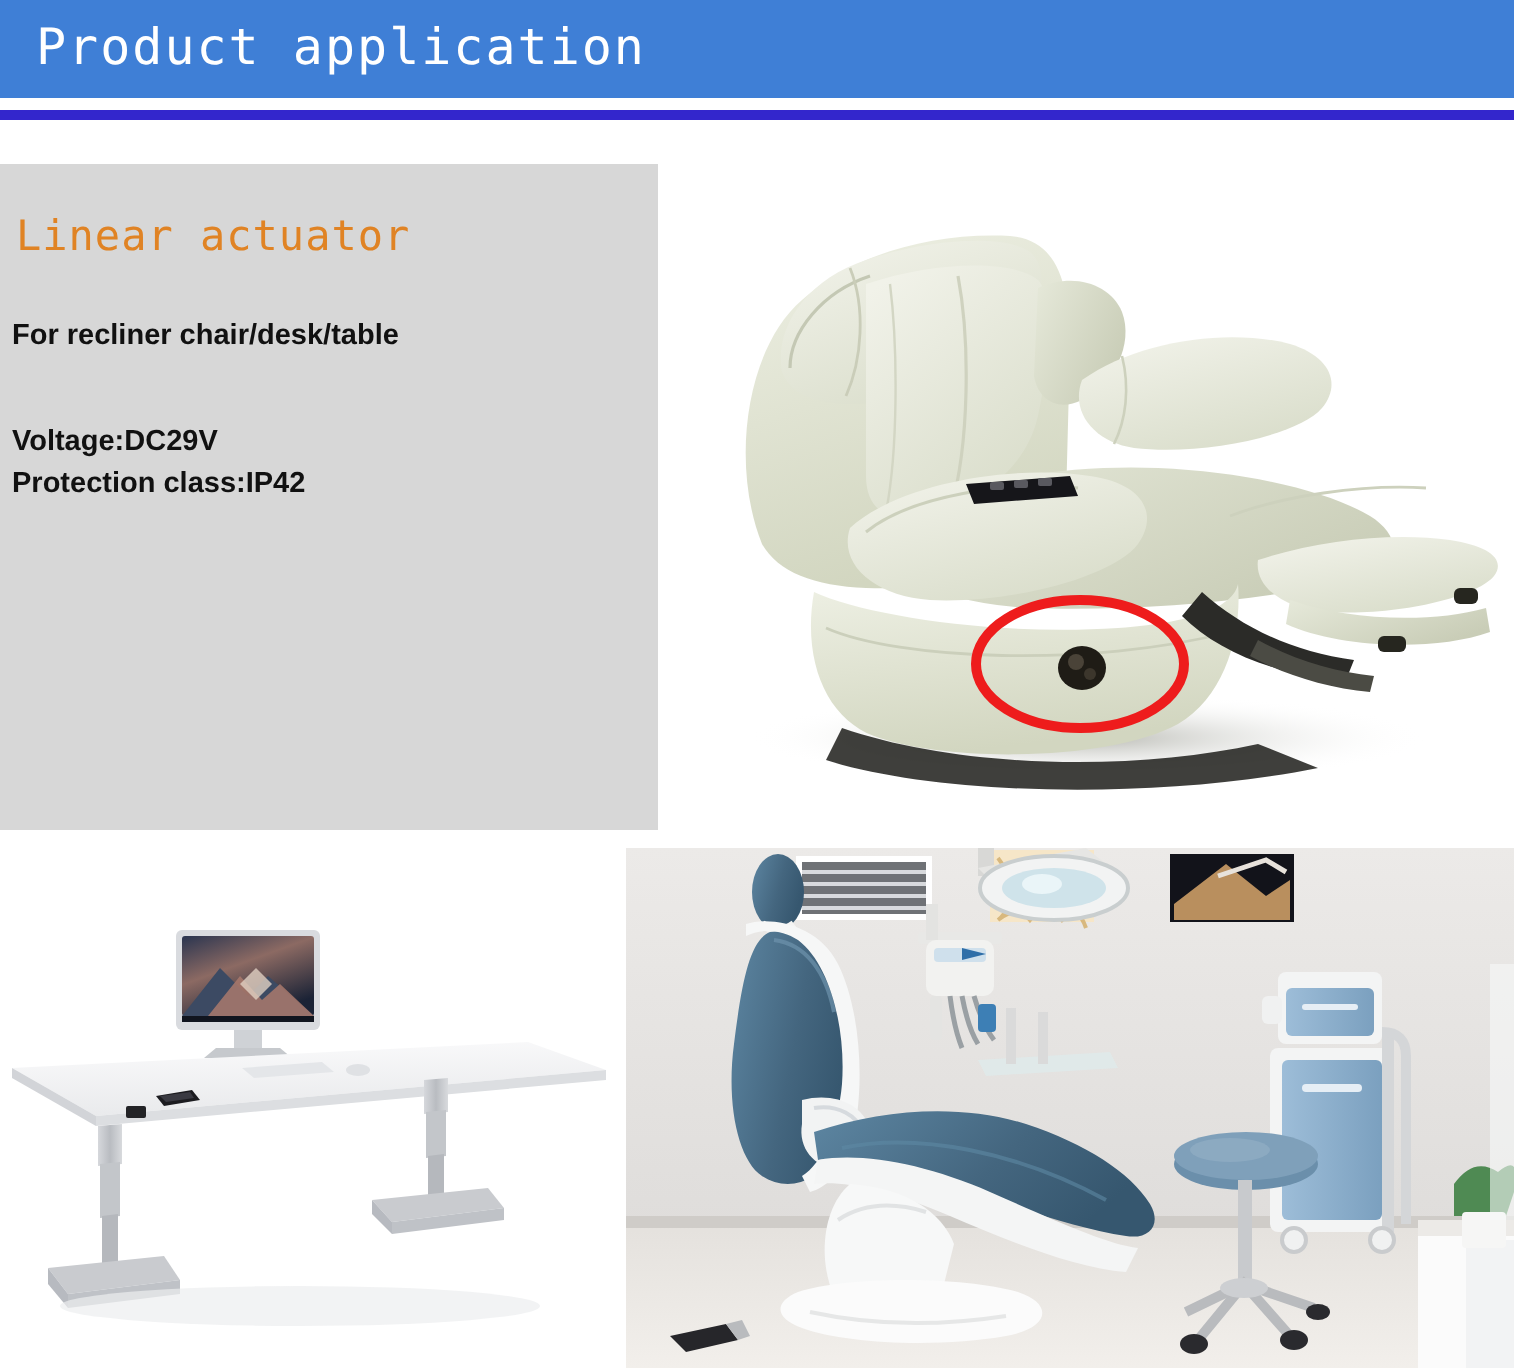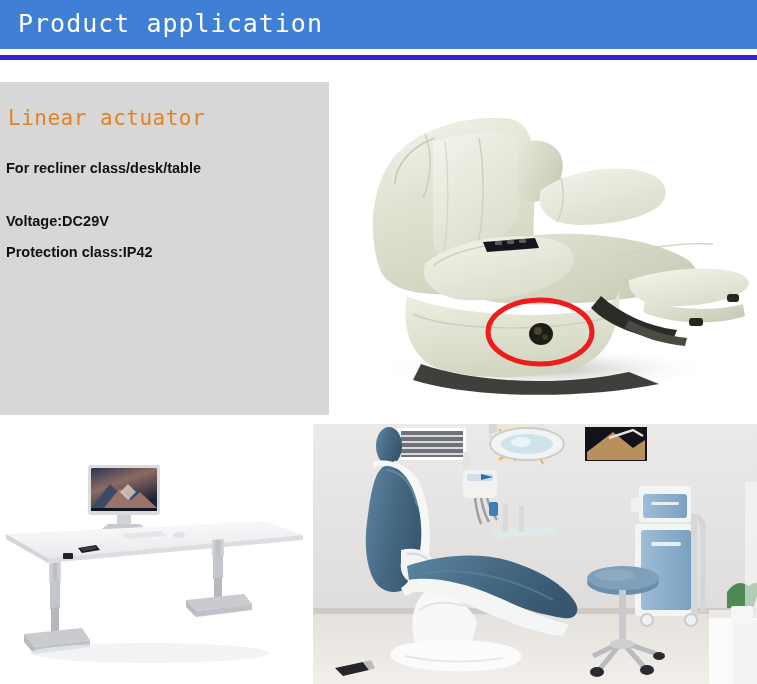--- a/index.html
+++ b/index.html
@@ -38,40 +38,40 @@
     font-family:"DejaVu Sans Mono","Liberation Mono",monospace;
     font-size:21px;color:#e08324;white-space:nowrap;letter-spacing:0.5px;
   }
   .spec-line{
     position:absolute;left:6px;
     font-family:"Liberation Sans", sans-serif;
     font-weight:bold;font-size:14.5px;color:#111111;white-space:nowrap;
   }
   .spec-line.l1{top:78px;}
   .spec-line.l2{top:131px;}
-  .spec-line.l3{top:162px;}
+  .spec-line.l3{top:152px;}
 
   
   .img-recliner{position:absolute;left:329px;top:82px;width:428px;height:333px;background:#ffffff;overflow:hidden;}
   .img-desk{position:absolute;left:0px;top:418px;width:312px;height:266px;background:#ffffff;overflow:hidden;}
   .img-dental{position:absolute;left:313px;top:424px;width:444px;height:260px;background:#ffffff;overflow:hidden;}
   .img-recliner svg,.img-desk svg,.img-dental svg{display:block;width:100%;height:100%;}
 </style>
 </head>
 <body>
 
 <div class="page">
 
   <div class="header-bar"></div>
   <div class="header-title">Product application</div>
   <div class="header-rule"></div>
 
   <div class="spec-panel">
     <div class="spec-title">Linear actuator</div>
-    <div class="spec-line l1">For recliner class/desk/table</div>
+    <div class="spec-line l1">For recliner chair/desk/table</div>
     <div class="spec-line l2">Voltage:DC29V</div>
     <div class="spec-line l3">Protection class:IP42</div>
   </div>
 
   <div class="img-recliner">
     <svg viewBox="0 0 428 333" preserveAspectRatio="none">
       <defs>
         <linearGradient id="leaA" x1="0" y1="0" x2="0.3" y2="1">
           <stop offset="0" stop-color="#eef0e4"></stop>
             <stop offset="1" stop-color="#d2d6c0"></stop>

